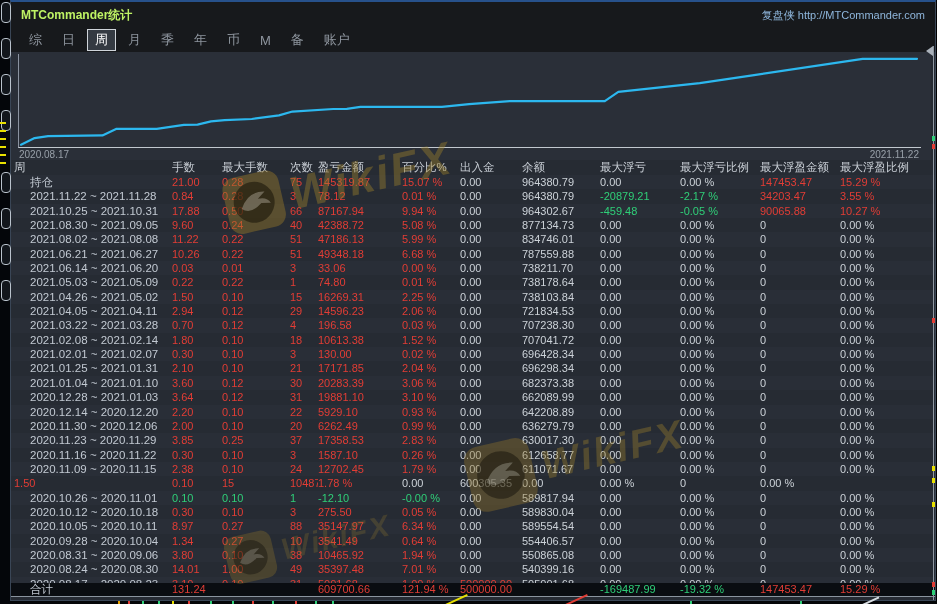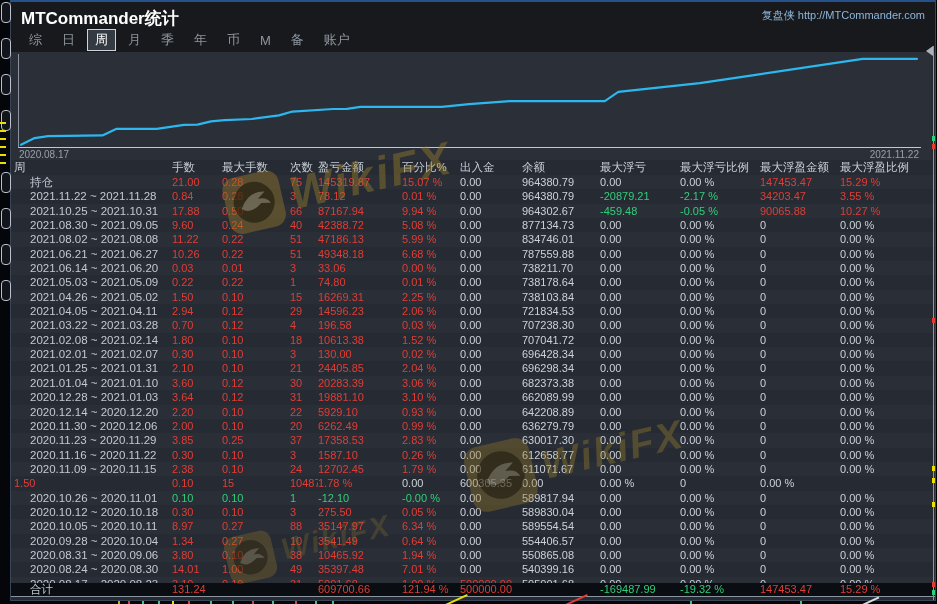--- a/index.html
+++ b/index.html
@@ -7,21 +7,21 @@
        font-family:"Liberation Sans","DejaVu Sans",sans-serif;
        -webkit-font-smoothing:antialiased;}
   
   .left-strip{position:absolute;left:0;top:0;width:10px;height:604px;background:#04060a;z-index:20;}
   .dock-box{position:absolute;left:1px;width:8px;height:19px;border:1px solid #b9c2cc;border-radius:4px;background:#12161c;}
   .ydash{position:absolute;left:0;width:6px;height:2px;background:#e8e000;}
   
   .win{position:absolute;left:10px;top:0;width:926px;height:601px;background:#262b33;
        border:1px solid #3a4656;border-top:2px solid #27518b;box-sizing:border-box;}
   .titlebar{position:absolute;left:0;top:0;right:0;height:26px;background:#17191c;border-bottom:1px solid #22262c;}
-  .title{position:absolute;left:10px;top:5px;font-size:17px;font-weight:bold;color:#ffffff;}
+  .title{position:absolute;left:10px;top:5px;font-size:12px;font-weight:bold;color:#bef264;}
   .brand{position:absolute;right:10px;top:6px;font-size:11px;color:#8fb6dc;}
   .menubar{position:absolute;left:0;top:26px;right:0;height:24px;background:#17191c;display:flex;align-items:center;padding-left:10px;gap:4px;}
   .mi{font-size:13px;color:#8e959e;padding:1px 7px;border:1px solid transparent;cursor:default;}
   .mi.act{color:#fff;background:#343a42;border:1px solid #cfd4da;}
   
   .chart{position:absolute;left:0;top:50px;right:4px;height:108px;background:#2a2f38;}
   .plot{position:absolute;left:7px;top:2px;right:10px;bottom:12px;border-left:1px solid #8b93a0;border-bottom:1px solid #c2c8cf;}
   .plot svg{position:absolute;left:0;top:0;width:100%;height:100%;}
   .axlab{position:absolute;bottom:0;font-size:10px;color:#98a0a9;}
   .axlab.l{left:8px;} .axlab.r{right:12px;}
@@ -303,21 +303,21 @@
           <div class="c-n">0.00</div>
           <div class="c-n">0.00 %</div>
           <div class="c-n">0</div>
           <div class="c-n">0.00 %</div>
         </div>
         <div class="trow">
           <div class="c-date">2021.01.25 ~ 2021.01.31</div>
           <div class="c-r">2.10</div>
           <div class="c-r">0.10</div>
           <div class="c-r">21</div>
-          <div class="c-r">24405.85</div>
+          <div class="c-r">17171.85</div>
           <div class="c-r">2.04 %</div>
           <div class="c-n">0.00</div>
           <div class="c-n">696298.34</div>
           <div class="c-n">0.00</div>
           <div class="c-n">0.00 %</div>
           <div class="c-n">0</div>
           <div class="c-n">0.00 %</div>
         </div>
         <div class="trow">
           <div class="c-date">2021.01.04 ~ 2021.01.10</div>

